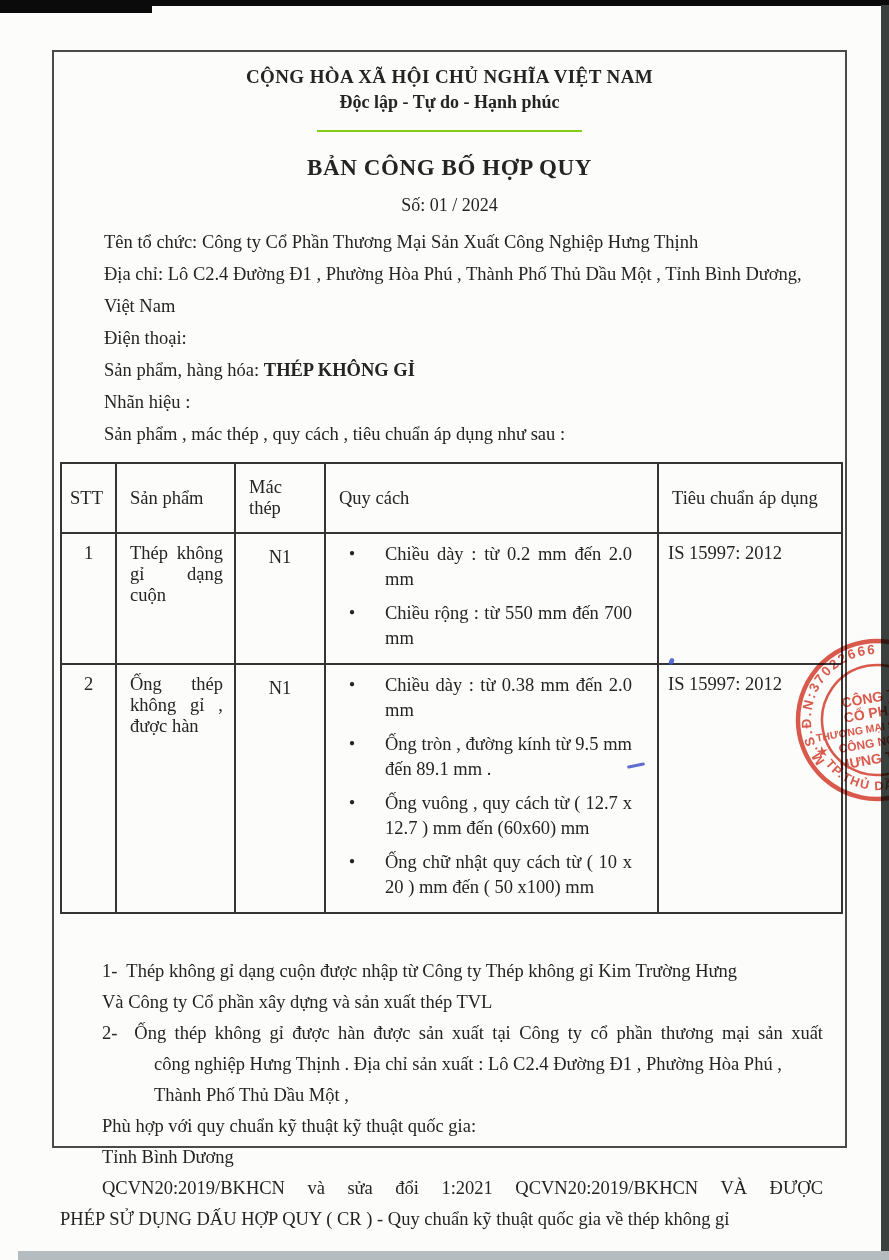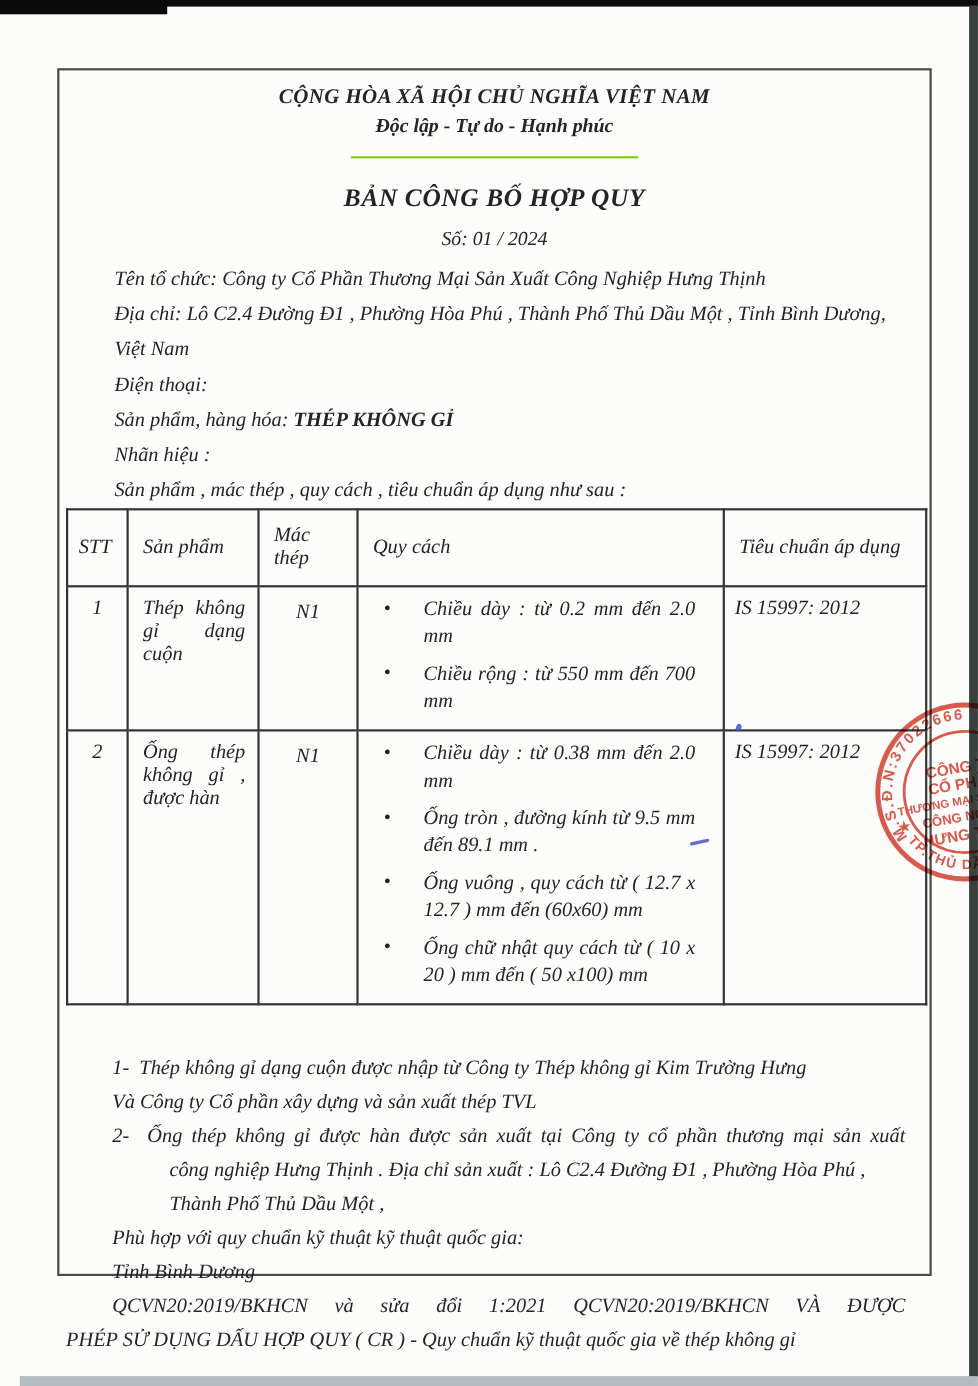--- a/index.html
+++ b/index.html
@@ -12,43 +12,42 @@
     color:#242424;
   }
   
   .scan-top{position:absolute;left:0;top:0;width:889px;height:6px;background:#0b0b0b;}
   .scan-top-left{position:absolute;left:0;top:0;width:152px;height:13px;background:#0b0b0b;}
   .scan-right{position:absolute;left:881px;top:5px;width:8px;height:1247px;background:#39403e;}
   .scan-bottom{position:absolute;left:18px;top:1251px;width:871px;height:9px;background:#b4bcc0;}
 
   
   .page{
-    position:absolute;left:52px;top:62px;
+    position:absolute;left:52px;top:50px;
     width:795px;height:1098px;
     border:2px solid #4a4a48;
     box-sizing:border-box;
     background:transparent;
-    font-style:italic;
   }
   .center{text-align:center;}
   .nat-title{margin:12px 0 0 0;font-size:19px;line-height:26px;font-weight:bold;letter-spacing:.4px;}
   .motto{margin:0;font-size:18px;line-height:25px;font-weight:bold;}
   .motto span{display:inline-block;border-bottom:2px solid #84cc16;padding:0 22px 15px 22px;}
   .doc-title{margin:20px 0 0 0;font-size:23px;line-height:32px;font-weight:bold;letter-spacing:.6px;}
   .doc-number{margin:8px 0 0 0;font-size:18px;line-height:26px;}
 
   .info{margin-top:8px;font-size:18.5px;line-height:32px;}
   .info p{margin:0 20px 0 50px;}
   .info p.indent2{}
   .b{font-weight:bold;}
 
   
   table.spec{
     border-collapse:collapse;
-    margin:0 0 0 6px;
+    margin:12px 0 0 6px;
     width:781px;
     table-layout:fixed;
     font-size:18.5px;
   }
   table.spec th,table.spec td{border:2px solid #343434;}
   col.c-stt{width:55px;}col.c-prod{width:119px;}col.c-grade{width:90px;}
   col.c-spec{width:333px;}col.c-std{width:184px;}
   th{font-weight:normal;text-align:left;padding:13px 8px 13px 13px;vertical-align:middle;}
   th.th-stt{text-align:center;padding-left:4px;}
   td{vertical-align:top;}

